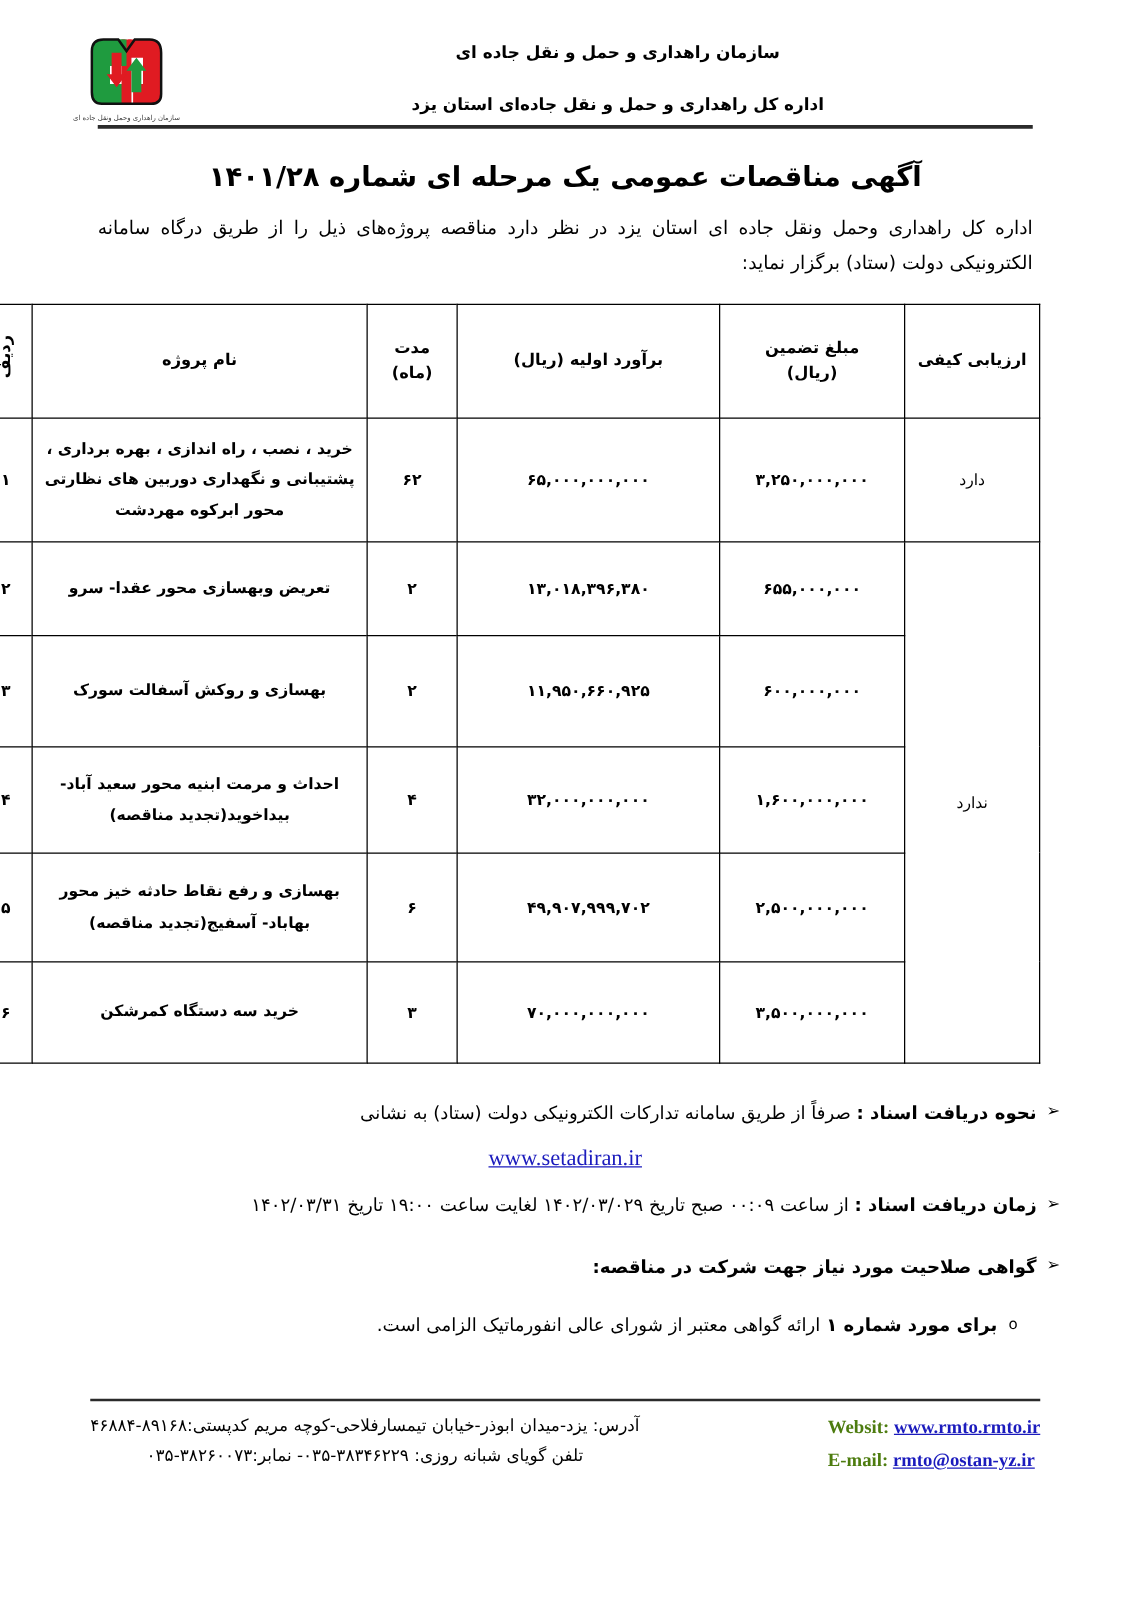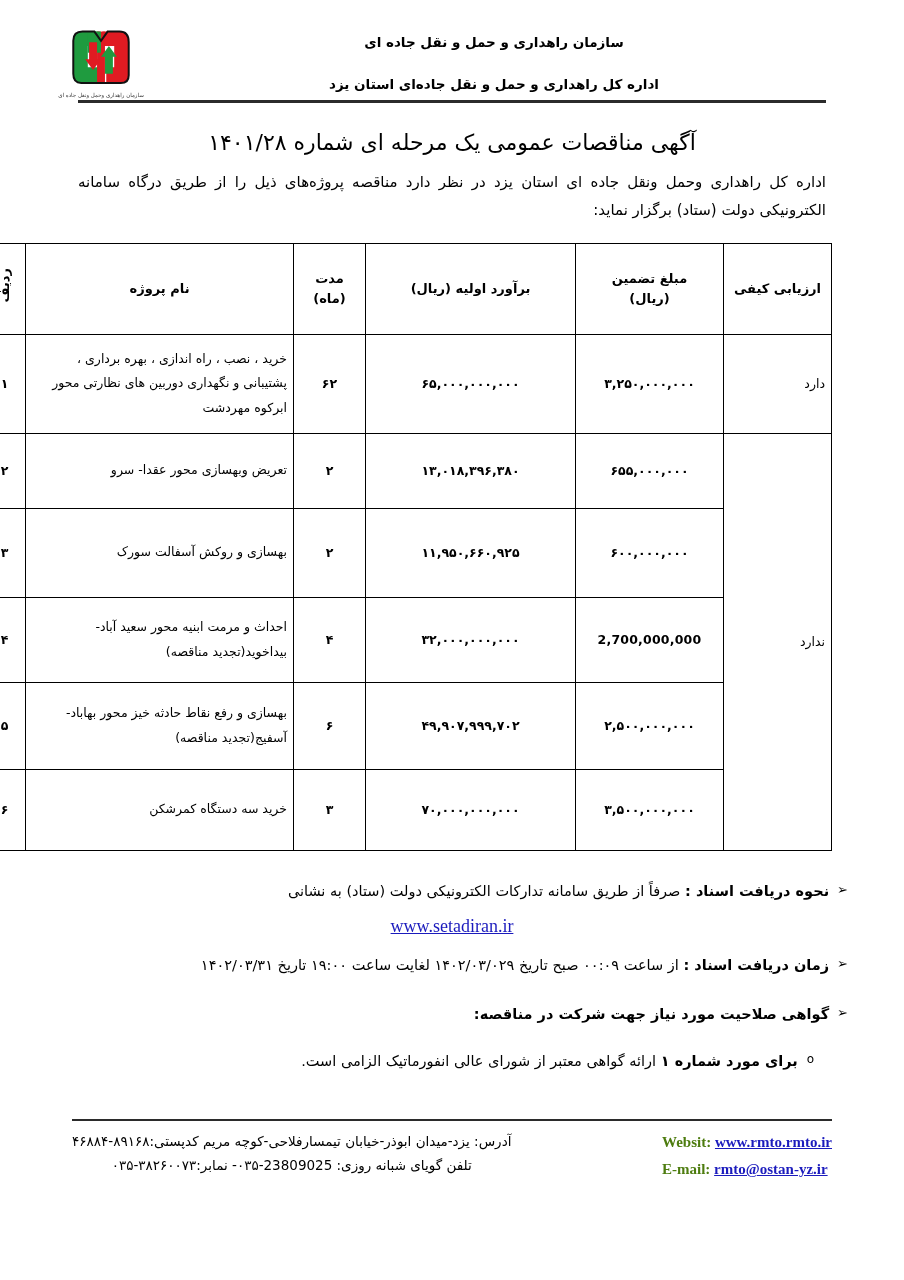--- a/index.html
+++ b/index.html
@@ -68,21 +68,21 @@
 
   .rule {
     height: 0;
     border-top: 3px solid #2b2b2b;
     margin: 8px 78px 0 78px;
   }
 
   
   .title {
     text-align: center;
-    font-weight: normal;
+    font-weight: bold;
     font-size: 22px;
     margin: 20px 0 14px 0;
     letter-spacing: -0.2px;
   }
   .intro {
     margin: 0 78px 0 78px;
     font-size: 15px;
     line-height: 1.85;
     text-align: justify;
     text-align-last: right;
@@ -112,22 +112,22 @@
     line-height: 1.5;
   }
   col.c-radif   { width: 42px; }
   col.c-name    { width: 268px; }
   col.c-moddat  { width: 72px; }
   col.c-baravord { width: 210px; }
   col.c-tazmin  { width: 148px; }
   col.c-arzyabi { width: 108px; }
 
   .cell-name {
-    text-align: right;
-    font-weight: normal;
+    text-align: center;
+    font-weight: bold;
     line-height: 1.95;
     font-size: 12.5px;
     padding: 8px 10px;
   }
   .cell-num {
     text-align: center;
     font-weight: bold;
     font-size: 13px;
   }
   .cell-money {
@@ -137,20 +137,21 @@
     letter-spacing: 0.2px;
   }
   .cell-tazmin {
     text-align: center;
     font-weight: bold;
     font-size: 12.5px;
     letter-spacing: 0.2px;
     vertical-align: middle;
   }
   .cell-arzyabi {
+    text-align: center;
     font-size: 13px;
   }
   .radif-head-inner {
     writing-mode: vertical-rl;
     transform: rotate(180deg);
     display: inline-block;
     font-weight: bold;
     font-size: 13px;
     white-space: nowrap;
   }
@@ -334,21 +335,21 @@
           <td class="cell-num">۲</td>
         </tr>
         <tr class="r3">
           <td class="cell-tazmin">۶۰۰,۰۰۰,۰۰۰</td>
           <td class="cell-money">۱۱,۹۵۰,۶۶۰,۹۲۵</td>
           <td class="cell-num">۲</td>
           <td class="cell-name">بهسازی و روکش آسفالت سورک</td>
           <td class="cell-num">۳</td>
         </tr>
         <tr class="r4">
-          <td class="cell-tazmin">2,700,000,000</td>
+          <td class="cell-tazmin">۱,۶۰۰,۰۰۰,۰۰۰</td>
           <td class="cell-money">۳۲,۰۰۰,۰۰۰,۰۰۰</td>
           <td class="cell-num">۴</td>
           <td class="cell-name">احداث و مرمت ابنیه محور سعید آباد- بیداخوید(تجدید مناقصه)</td>
           <td class="cell-num">۴</td>
         </tr>
         <tr class="r5">
           <td class="cell-tazmin">۲,۵۰۰,۰۰۰,۰۰۰</td>
           <td class="cell-money">۴۹,۹۰۷,۹۹۹,۷۰۲</td>
           <td class="cell-num">۶</td>
           <td class="cell-name">بهسازی و رفع نقاط حادثه خیز محور بهاباد- آسفیج(تجدید مناقصه)</td>
@@ -402,18 +403,18 @@
           <span class="lbl">Websit:</span>
           <a class="link" href="#">www.rmto.rmto.ir</a>
         </div>
         <div>
           <span class="lbl">E-mail:</span>
           <a class="link" href="#">rmto@ostan-yz.ir</a>
         </div>
       </div>
       <div class="footer-right">
         <div>آدرس: یزد-میدان ابوذر-خیابان تیمسارفلاحی-کوچه مریم کدپستی:۸۹۱۶۸-۴۶۸۸۴</div>
-        <div>تلفن گویای شبانه روزی: 23809025-۰۳۵- نمابر:۳۸۲۶۰۰۷۳-۰۳۵</div>
+        <div>تلفن گویای شبانه روزی: ۳۸۳۴۶۲۲۹-۰۳۵- نمابر:۳۸۲۶۰۰۷۳-۰۳۵</div>
       </div>
     </div>
   </div>
 
 </div>
 
 </body></html>

